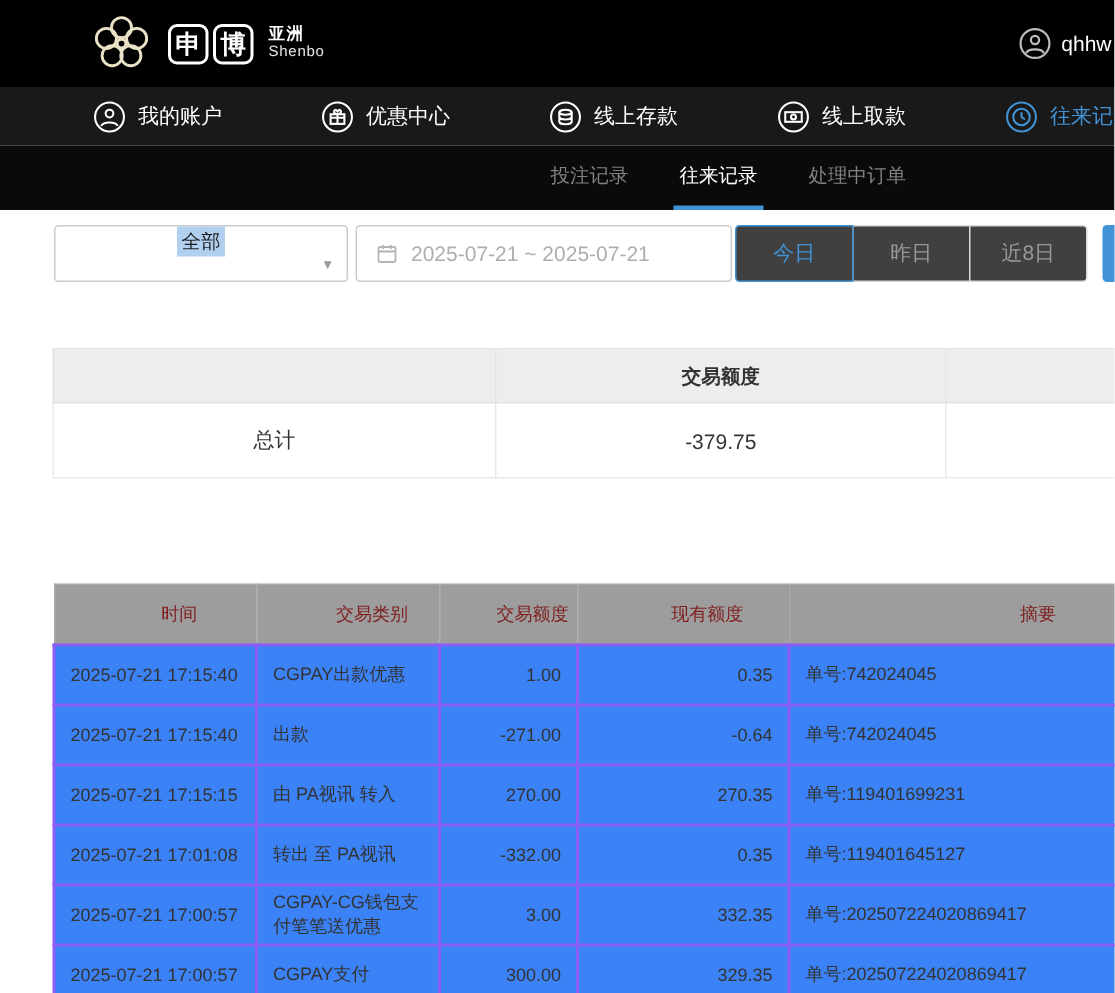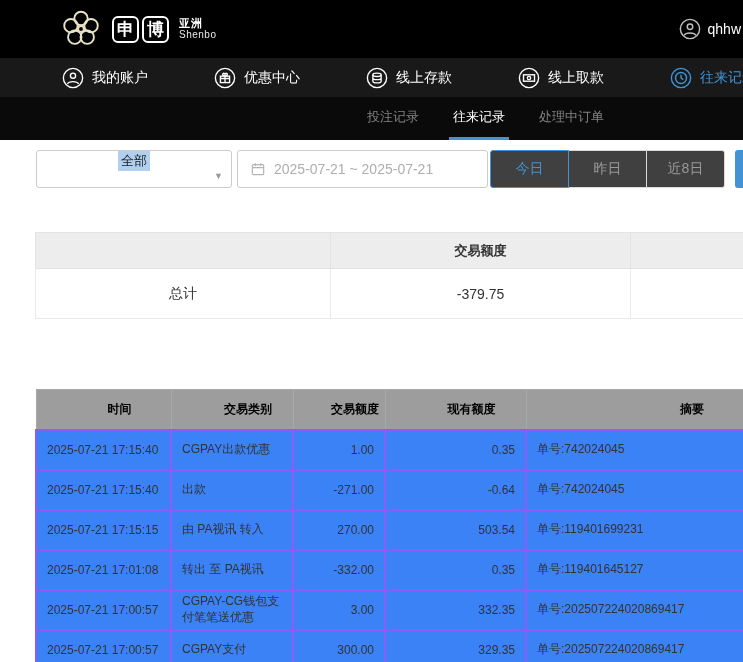--- a/index.html
+++ b/index.html
@@ -55,21 +55,21 @@
 
   
   table { border-collapse:collapse; table-layout:fixed; }
   .summary { margin:43px 0 0 35px; width:760px; font-size:14px; color:#333; }
   .summary th { height:36px; background:#ededed; font-weight:bold; font-size:13px;
     border:1px solid #e3e3e3; }
   .summary td { height:50px; text-align:center; border:1px solid #e9e9e9; background:#fff; }
 
   
   .records { margin:70px 0 0 35px; width:790px; font-size:12px; color:#333; }
-  .records th { height:40px; background:#9d9d9d; color:#000000; font-weight:bold; font-size:12px;
+  .records th { height:40px; background:#9d9d9d; color:#7f1d1d; font-weight:normal; font-size:12px;
     border:1px solid #a8a8a8;padding-left:32px; }
   .records td { height:40px; border:2px solid #8b5cf6; background:#3b82f6; padding:2px 10px; }
   .col-time { text-align:left; }
   .col-type { text-align:left; line-height:1.3; }
   .col-amount, .col-balance { text-align:right; }
   .col-summary { text-align:left; }
 </style>
 </head>
 <body>
 
@@ -226,21 +226,21 @@
             <td class="col-time">2025-07-21 17:15:40</td>
             <td class="col-type">出款</td>
             <td class="col-amount">-271.00</td>
             <td class="col-balance">-0.64</td>
             <td class="col-summary">单号:742024045</td>
           </tr>
           <tr>
             <td class="col-time">2025-07-21 17:15:15</td>
             <td class="col-type">由 PA视讯 转入</td>
             <td class="col-amount">270.00</td>
-            <td class="col-balance">503.54</td>
+            <td class="col-balance">270.35</td>
             <td class="col-summary">单号:119401699231</td>
           </tr>
           <tr>
             <td class="col-time">2025-07-21 17:01:08</td>
             <td class="col-type">转出 至 PA视讯</td>
             <td class="col-amount">-332.00</td>
             <td class="col-balance">0.35</td>
             <td class="col-summary">单号:119401645127</td>
           </tr>
           <tr>

